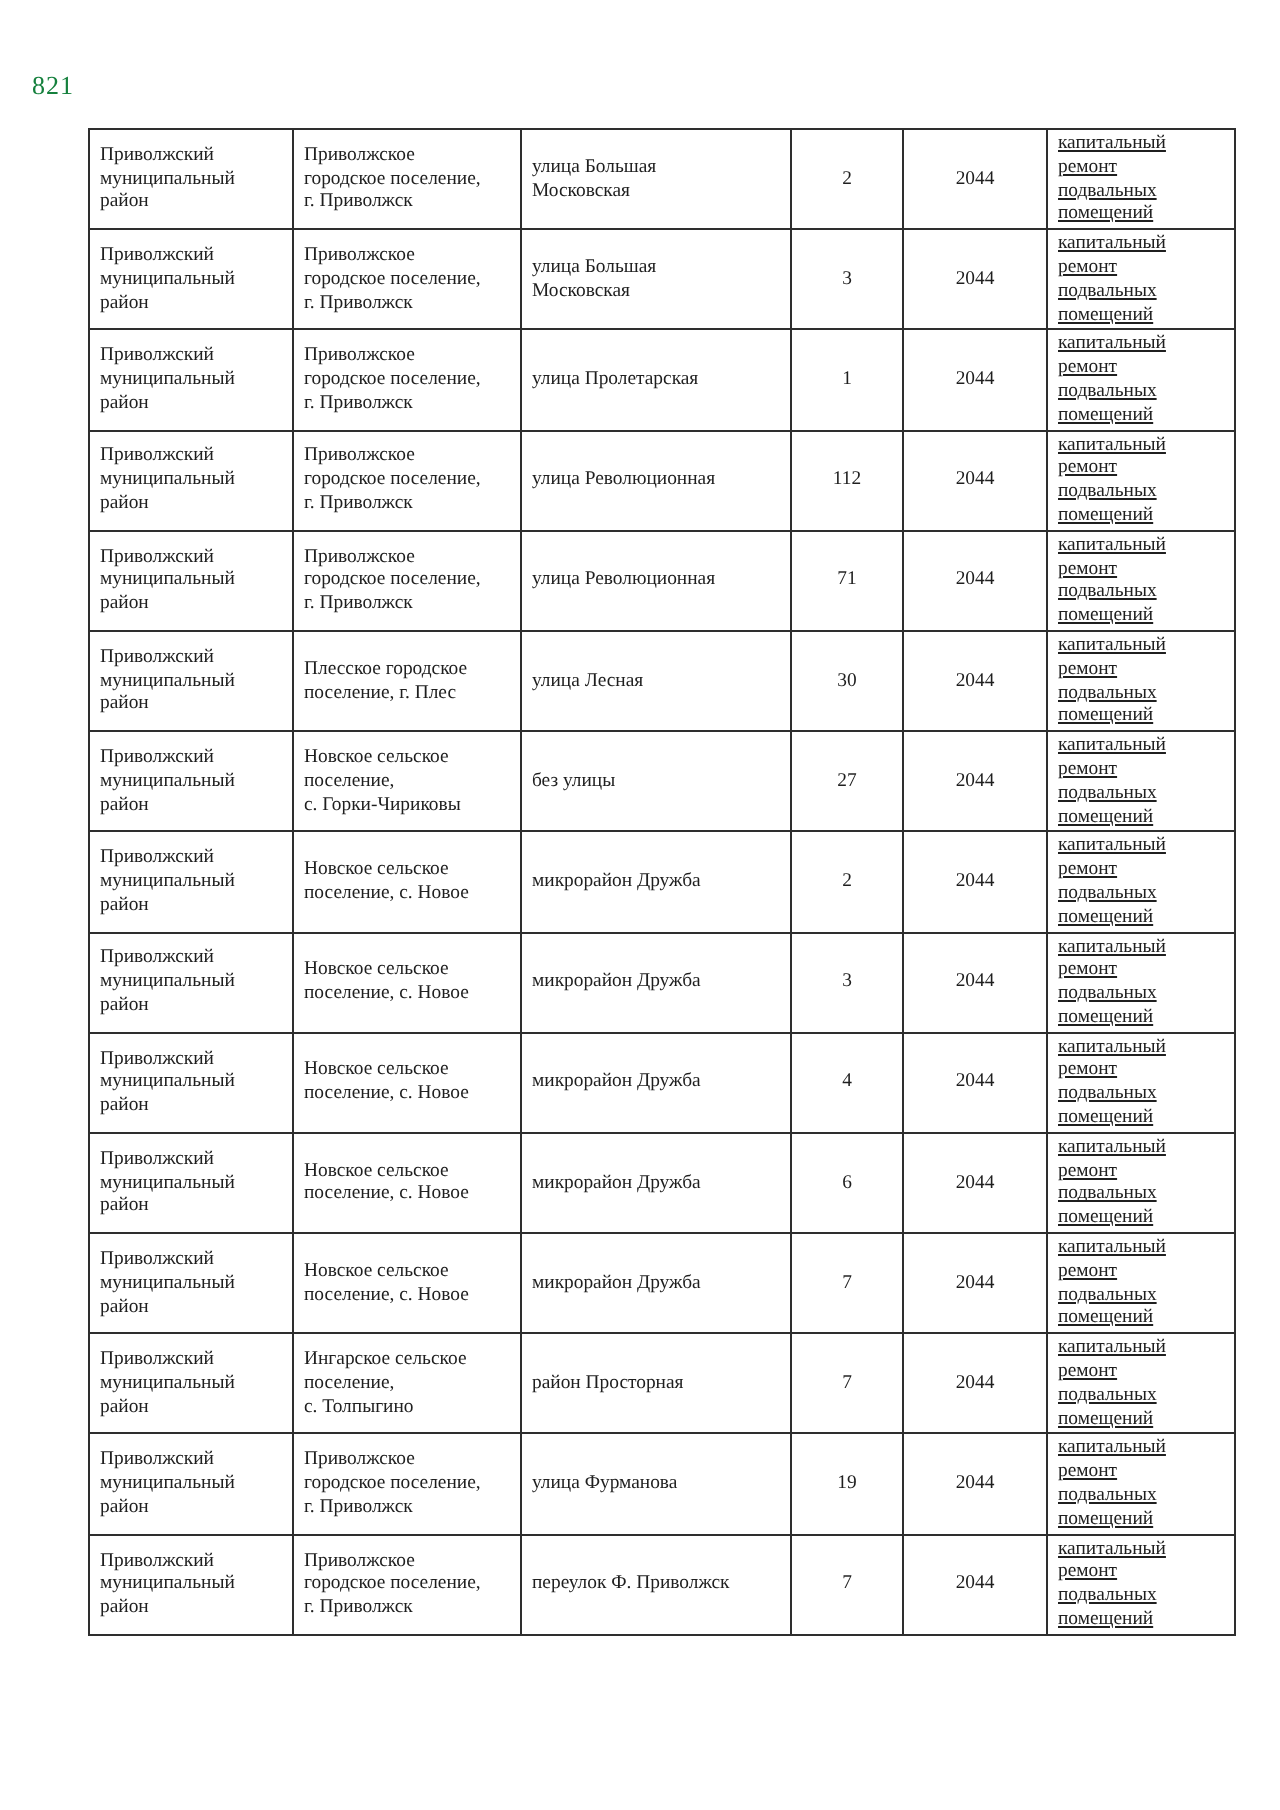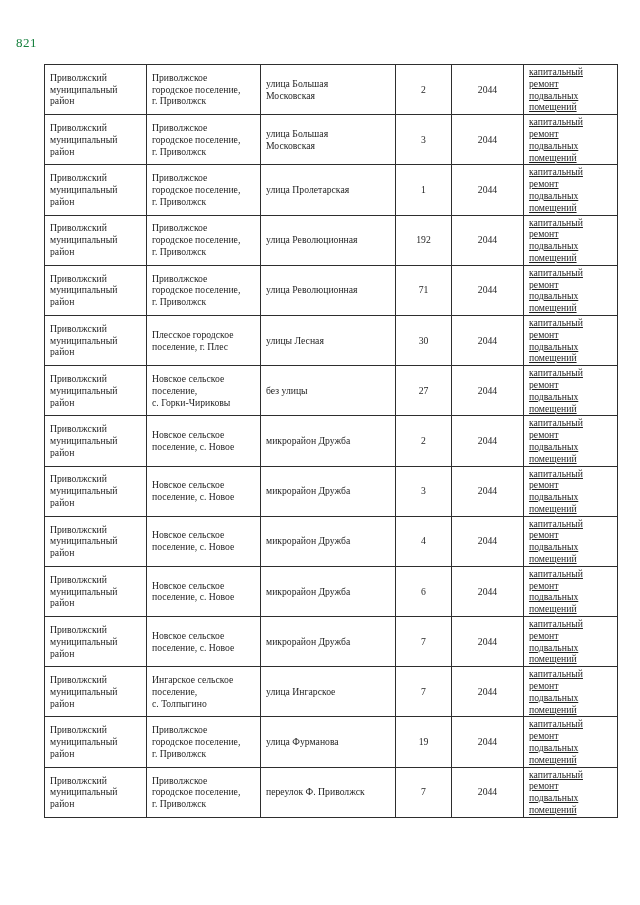--- a/index.html
+++ b/index.html
@@ -115,21 +115,21 @@
 помещений</td>
   </tr>
         <tr>
     <td>Приволжский
 муниципальный
 район</td>
     <td>Приволжское
 городское поселение,
 г. Приволжск</td>
     <td>улица Революционная</td>
-    <td class="c-center">192</td>
+    <td class="c-center">112</td>
     <td class="c-center">2044</td>
     <td class="c-work">капитальный
 ремонт
 подвальных
 помещений</td>
   </tr>
         <tr>
     <td>Приволжский
 муниципальный
 район</td>
@@ -143,21 +143,21 @@
 ремонт
 подвальных
 помещений</td>
   </tr>
         <tr>
     <td>Приволжский
 муниципальный
 район</td>
     <td>Плесское городское
 поселение, г. Плес</td>
-    <td>улицы Лесная</td>
+    <td>улица Лесная</td>
     <td class="c-center">30</td>
     <td class="c-center">2044</td>
     <td class="c-work">капитальный
 ремонт
 подвальных
 помещений</td>
   </tr>
         <tr>
     <td>Приволжский
 муниципальный
@@ -243,21 +243,21 @@
 подвальных
 помещений</td>
   </tr>
         <tr>
     <td>Приволжский
 муниципальный
 район</td>
     <td>Ингарское сельское
 поселение,
 с. Толпыгино</td>
-    <td>улица Ингарское</td>
+    <td>район Просторная</td>
     <td class="c-center">7</td>
     <td class="c-center">2044</td>
     <td class="c-work">капитальный
 ремонт
 подвальных
 помещений</td>
   </tr>
         <tr>
     <td>Приволжский
 муниципальный

